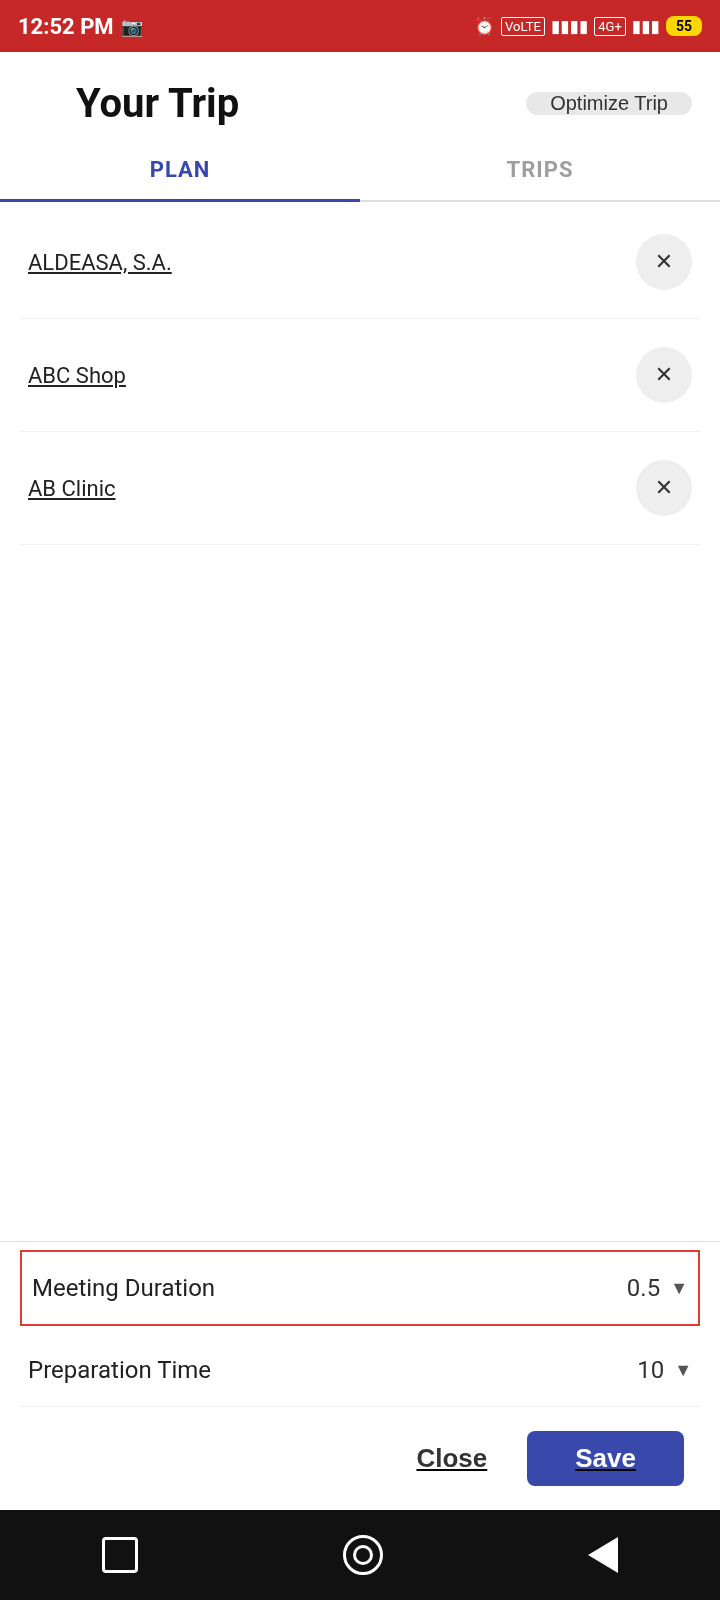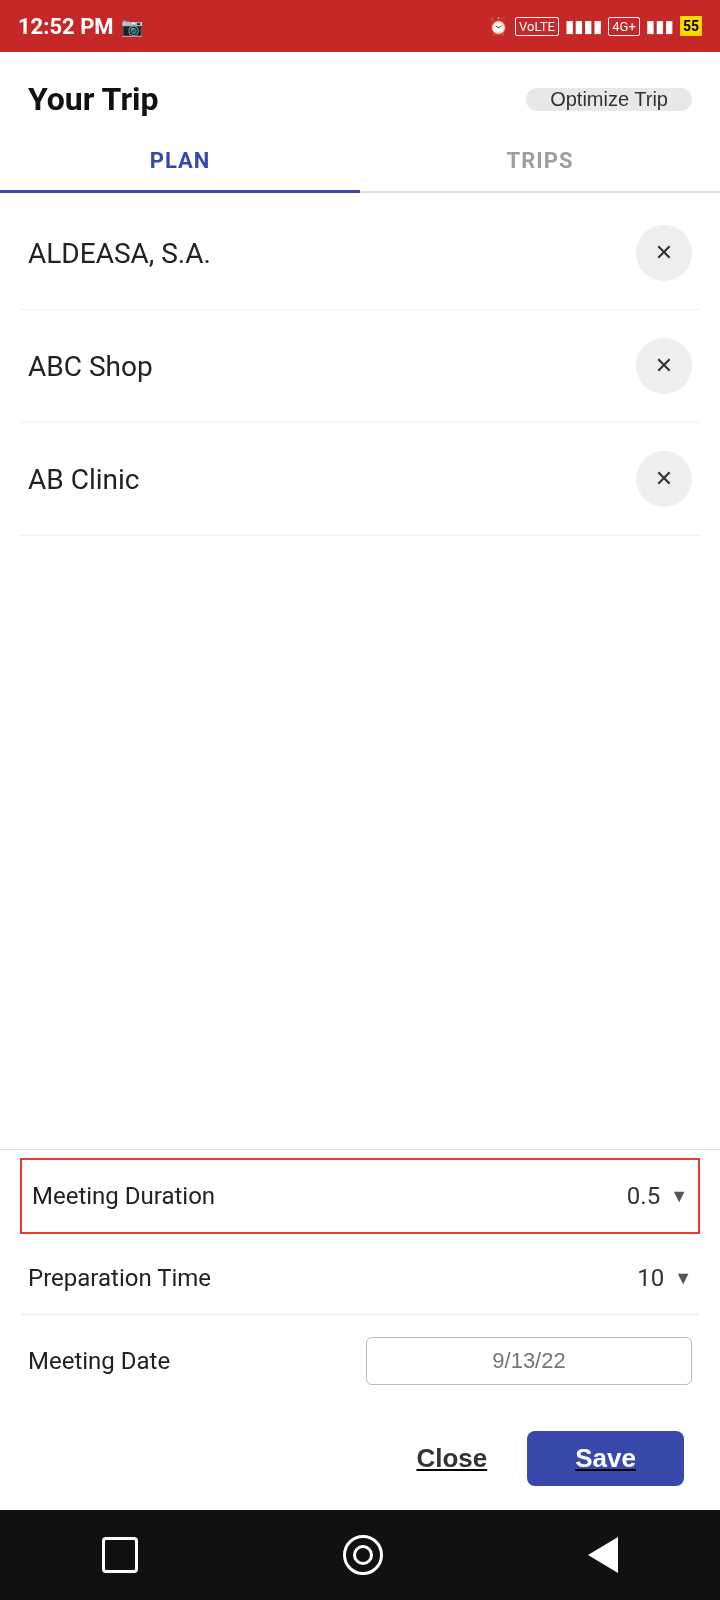--- a/index.html
+++ b/index.html
@@ -40,42 +40,43 @@
       display: flex;
       align-items: center;
       gap: 6px;
       font-size: 17px;
     }
     .battery-box {
       background: #ffd600;
       color: #000;
       font-size: 14px;
       font-weight: bold;
-      padding: 2px 3px;
-      border-radius: 0;
+      padding: 2px 10px;
+      border-radius: 8px;
       text-align: center;
     }
     
     .app-content {
       flex: 1;
       display: flex;
       flex-direction: column;
       background: #fff;
     }
     
     .header {
       display: flex;
       align-items: center;
       justify-content: space-between;
       padding: 28px 28px 12px 28px;
     }
     .header-title {
-      font-size: 32px;
+      font-size: 40px;
       font-weight: bold;
       color: #111;
+      margin-left: 48px;
     }
     .optimize-btn {
       background: #e8e8e8;
       border: none;
       border-radius: 30px;
       padding: 0 24px;
       font-size: 20px;
       color: #333;
       cursor: pointer;
     }
@@ -114,22 +115,23 @@
       padding: 0 20px;
     }
     .trip-item {
       display: flex;
       align-items: center;
       justify-content: space-between;
       padding: 28px 8px;
       border-bottom: 1px solid #f0f0f0;
     }
     .trip-item-name {
-      font-size: 28px;
+      font-size: 22px;
       color: #222;
+      text-decoration: underline;
     }
     .remove-btn {
       width: 56px;
       height: 56px;
       border-radius: 50%;
       background: #eeeeee;
       border: none;
       display: flex;
       align-items: center;
       justify-content: center;
@@ -330,24 +332,20 @@
       </div>
 
       <div class="field-row">
         <span class="field-label">Preparation Time</span>
         <div class="field-value-row">
           <span class="field-value">10</span>
           <span class="dropdown-arrow">▼</span>
         </div>
       </div>
 
-      <div class="field-row" style="border-bottom: none;">
-        <span class="field-label">Meeting Date</span>
-        <input class="date-input" type="text" readonly="" placeholder="9/13/22" style="">
-      </div>
 
       <div class="action-row">
         <button class="close-btn">Close</button>
         <button class="save-btn">Save</button>
       </div>
     </div>
   </div>
 
   <div class="nav-bar">
     <div class="nav-icon square"></div>

